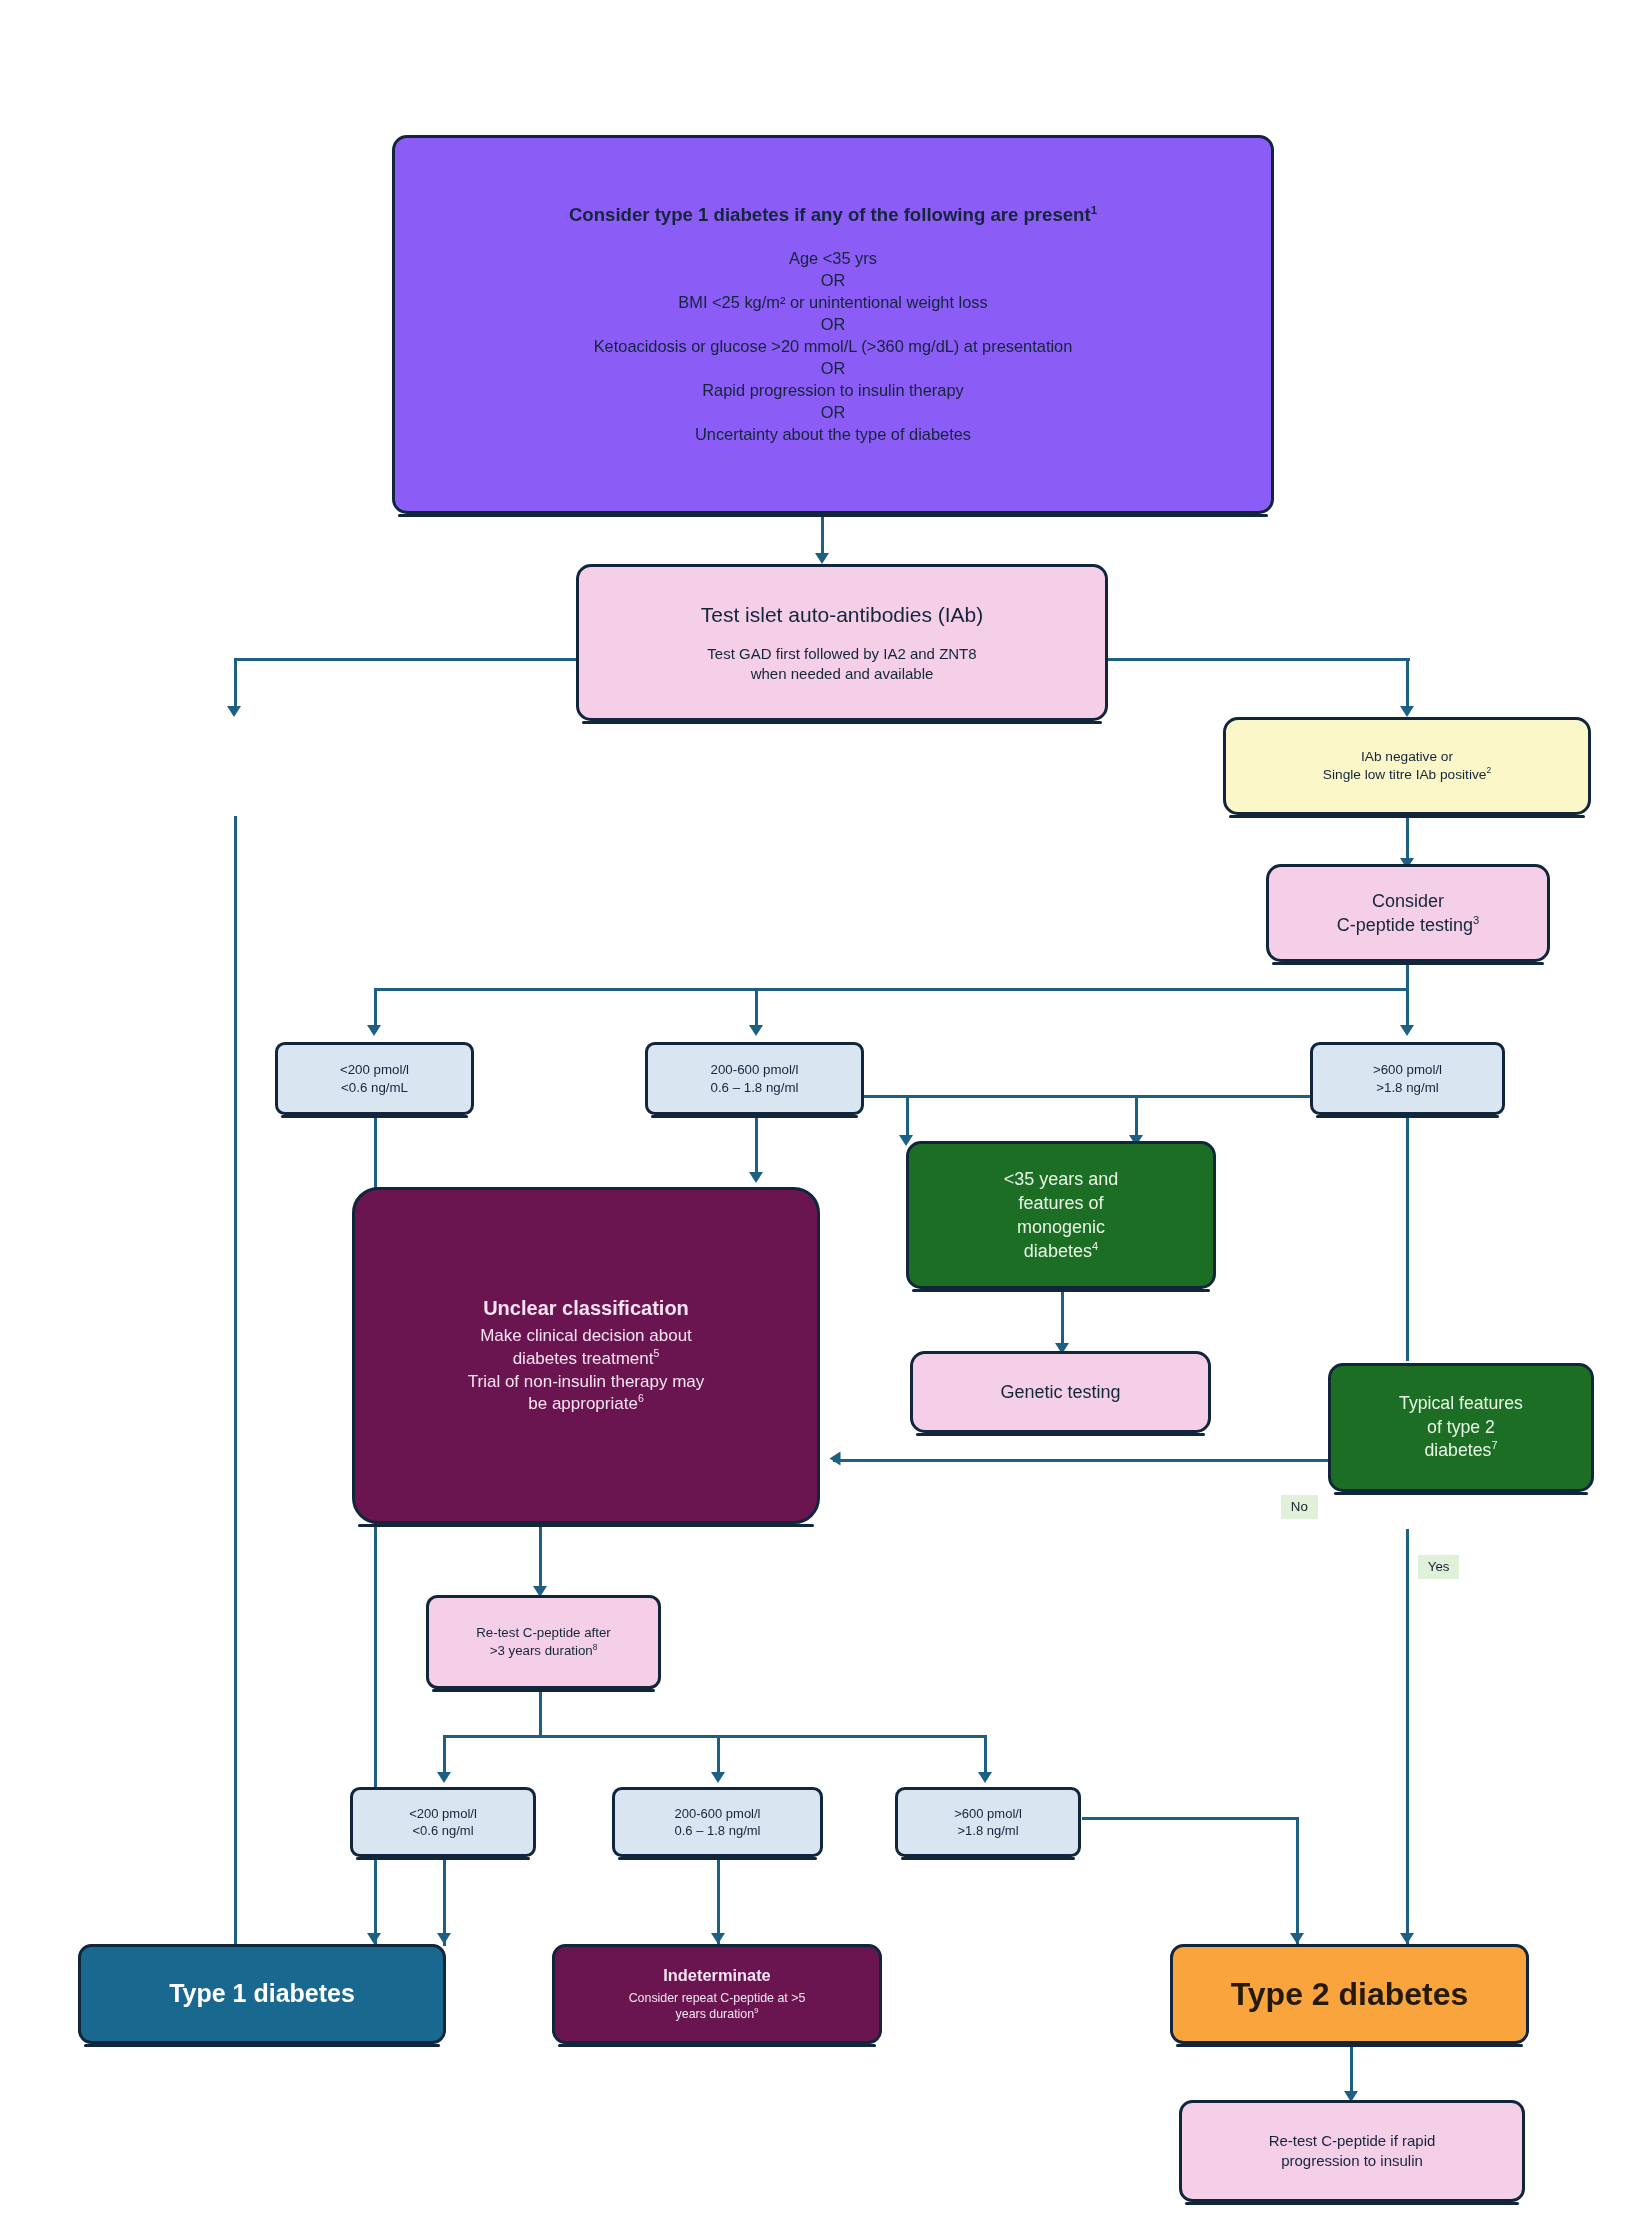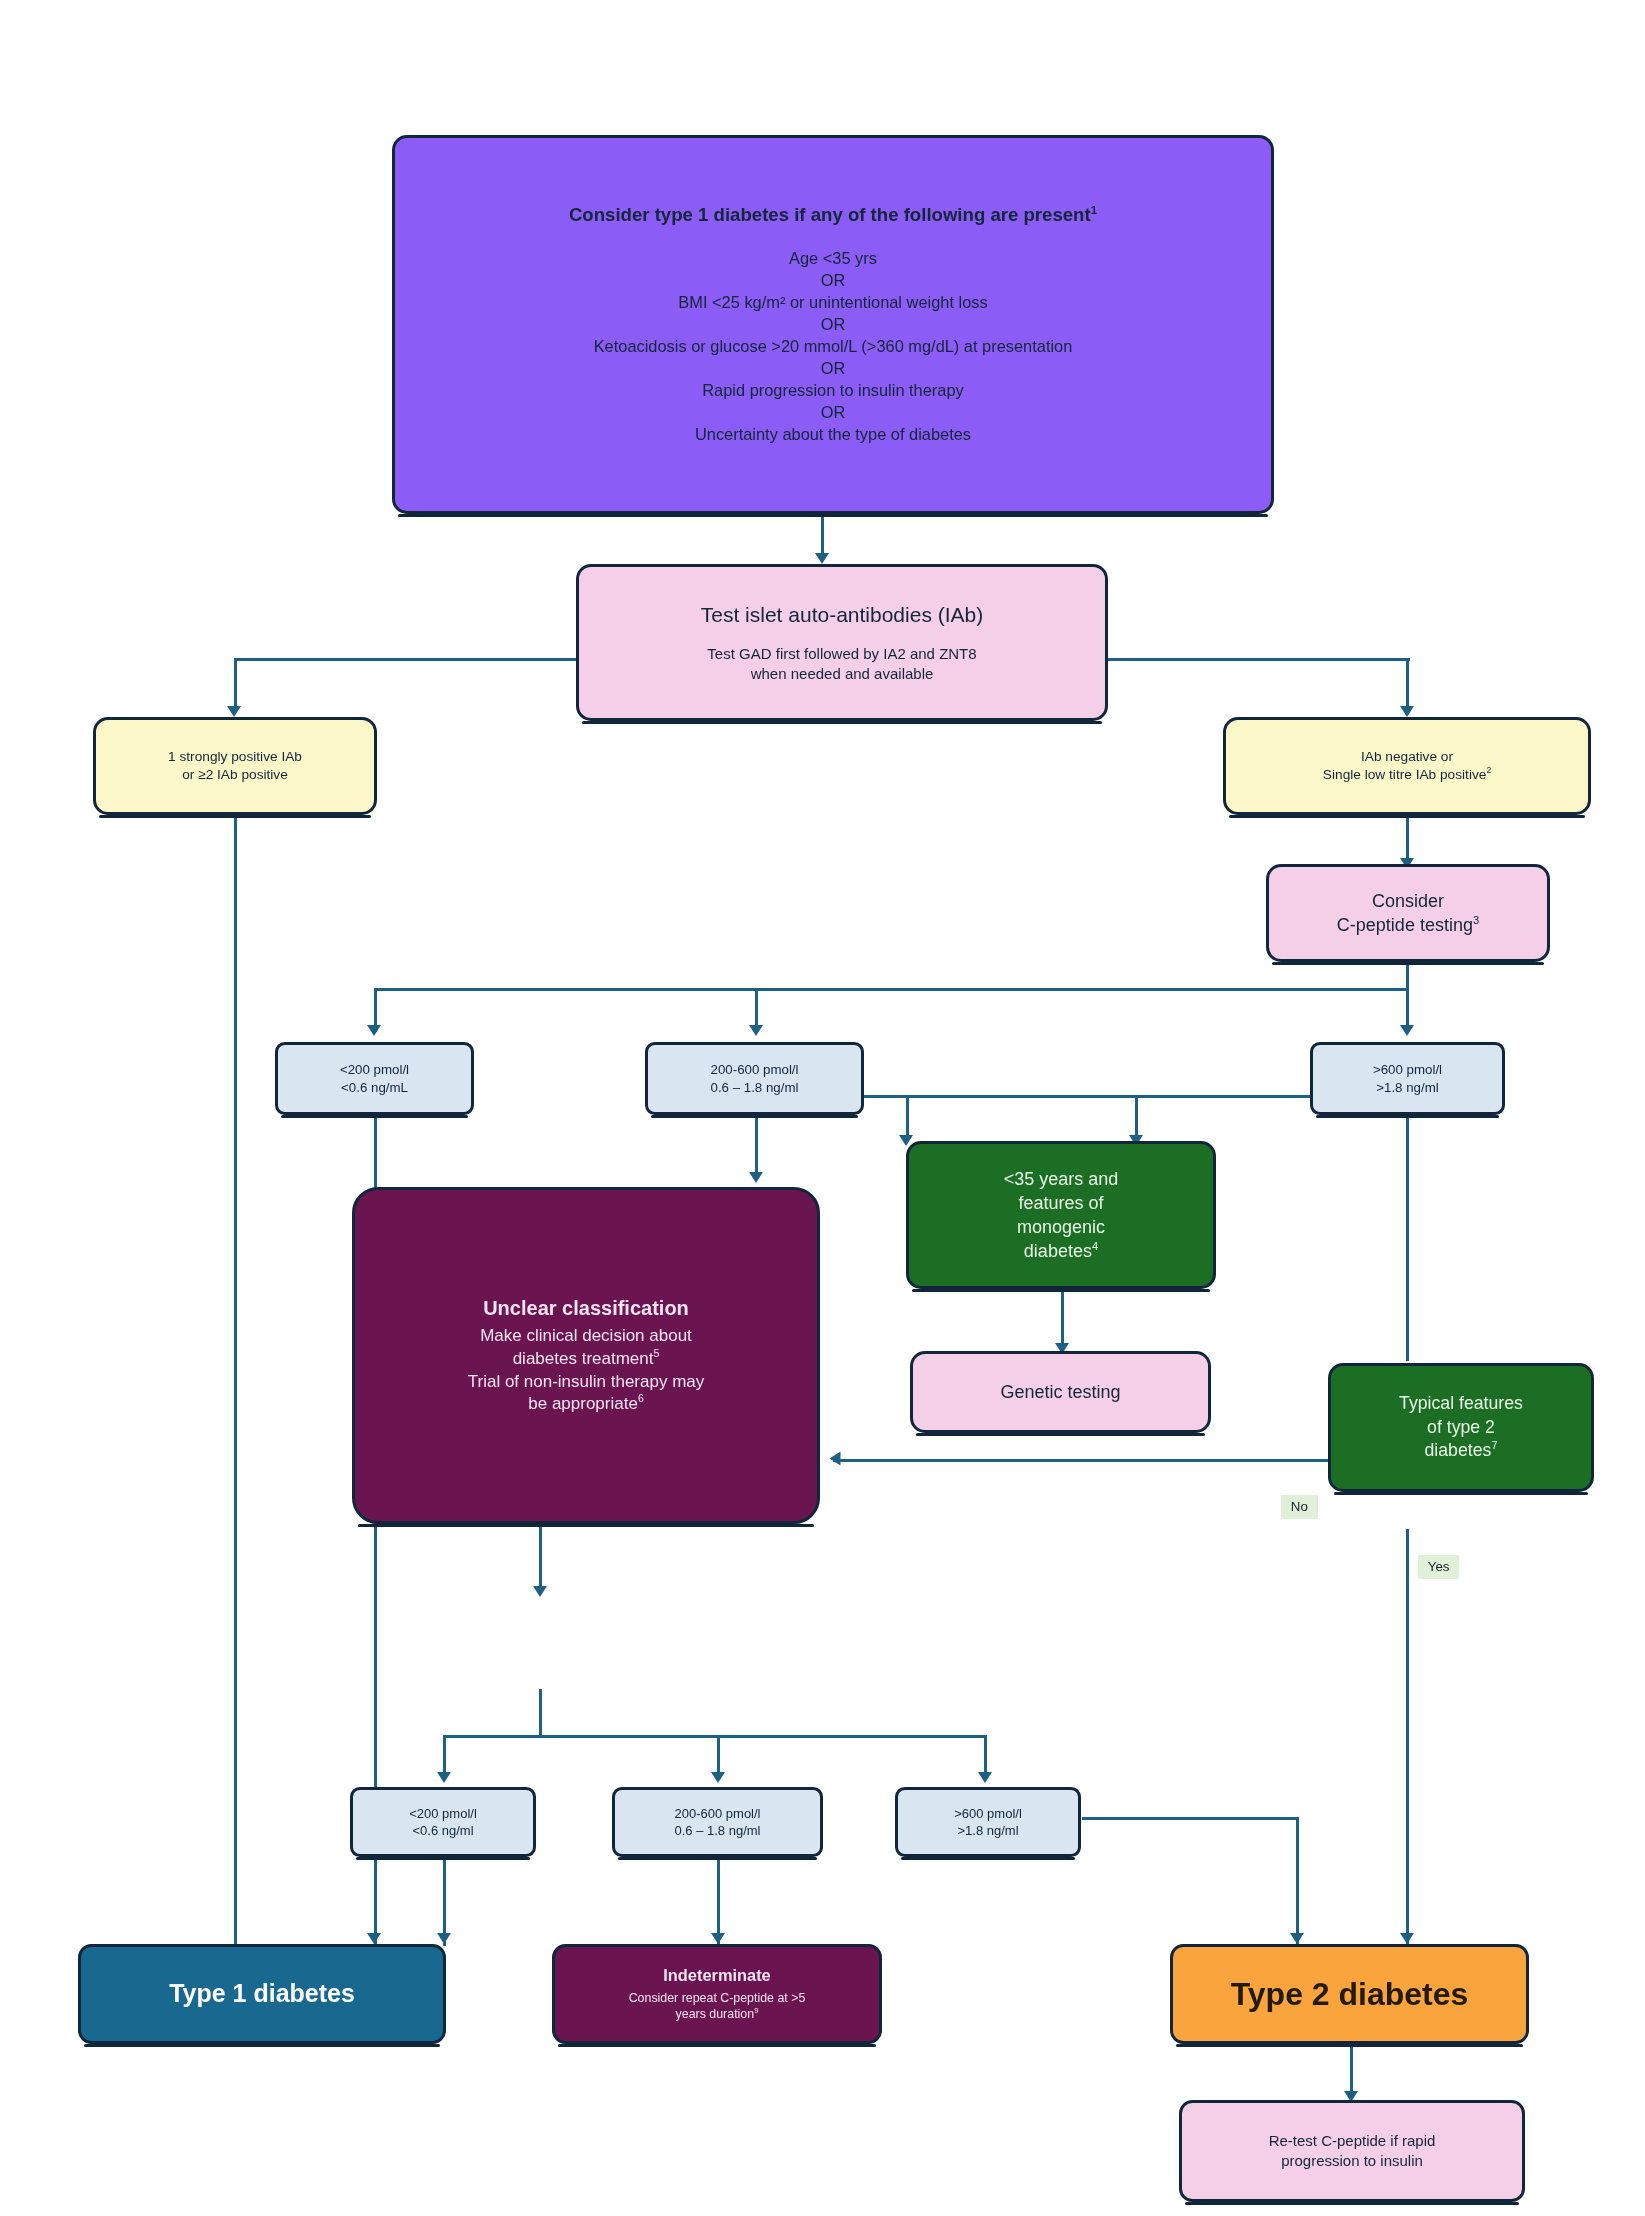--- a/index.html
+++ b/index.html
@@ -178,24 +178,20 @@
     <div>OR</div>
     <div>Uncertainty about the type of diabetes</div>
   </div>
 
   <div class="node pink" style="left:576px; top:564px; width:532px; height:157px; font-size:15px;">
     <div style="font-size:21px; margin-bottom:15px;">Test islet auto-antibodies (IAb)</div>
     <div>Test GAD first followed by IA2 and ZNT8</div>
     <div>when needed and available</div>
   </div>
 
-  <div class="node yellow" style="left:93px; top:717px; width:284px; height:98px; font-size:13.7px;">
-    <div>1 strongly positive IAb</div>
-    <div>or ≥2 IAb positive</div>
-  </div>
 
   <div class="node yellow" style="left:1223px; top:717px; width:368px; height:98px; font-size:13.7px;">
     <div>IAb negative or</div>
     <div><span>Single low titre IAb positive</span><sup>2</sup></div>
   </div>
 
   <div class="node pink" style="left:1266px; top:864px; width:284px; height:98px; font-size:18px;">
     <div>Consider</div>
     <div><span>C-peptide testing</span><sup>3</sup></div>
   </div>
@@ -236,20 +232,24 @@
 
   <div class="node green" style="left:1328px; top:1363px; width:266px; height:129px; font-size:17.7px;">
     <div>Typical features</div>
     <div>of type 2</div>
     <div><span>diabetes</span><sup>7</sup></div>
   </div>
 
   <div class="chip" style="left:1281px; top:1487px;">No</div>
   <div class="chip" style="left:1418px; top:1547px;">Yes</div>
 
+  <div class="node pink" style="left:426px; top:1595px; width:235px; height:94px; font-size:13.3px; border-radius:11.5px;">
+    <div>Re-test C-peptide after</div>
+    <div><span>&gt;3 years duration</span><sup>8</sup></div>
+  </div>
 
   <div class="node blue" style="left:350px; top:1787px; width:186px; height:70px; font-size:13px; border-radius:9.8px;">
     <div>&lt;200 pmol/l</div>
     <div>&lt;0.6 ng/ml</div>
   </div>
 
   <div class="node blue" style="left:612px; top:1787px; width:211px; height:70px; font-size:13px; border-radius:9.8px;">
     <div>200-600 pmol/l</div>
     <div>0.6 – 1.8 ng/ml</div>
   </div>

